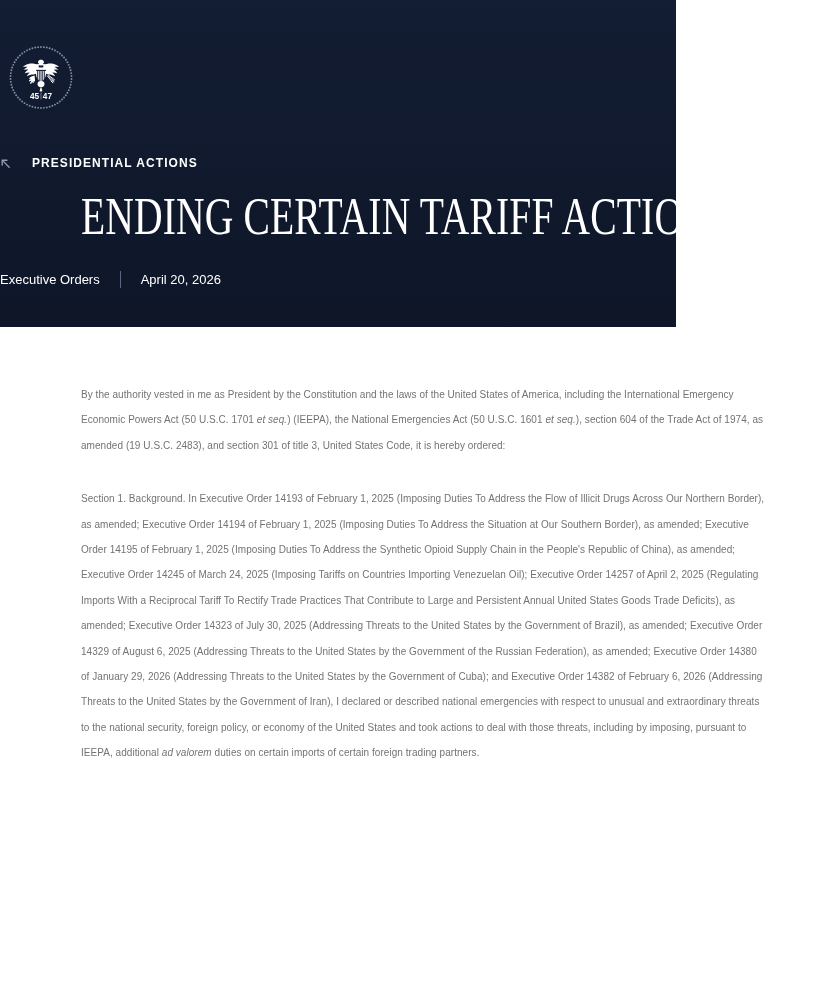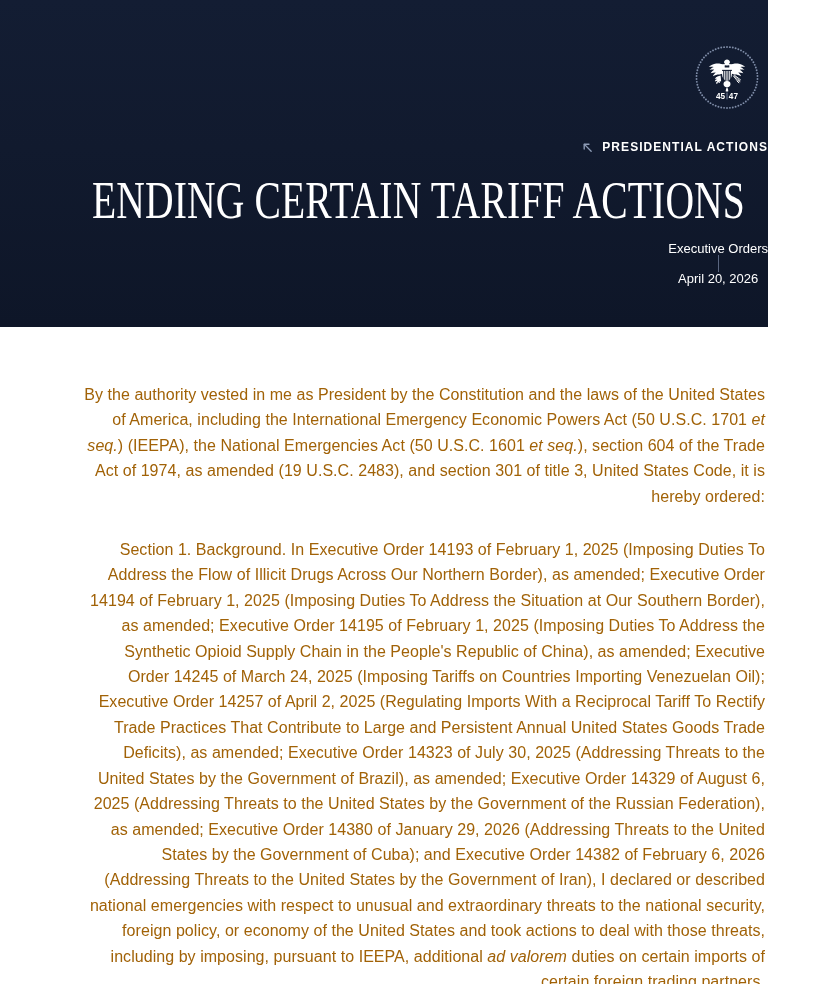--- a/index.html
+++ b/index.html
@@ -12,47 +12,47 @@
   }
 
   body {
     font-family: "Liberation Sans", sans-serif;
     -webkit-font-smoothing: antialiased;
   }
 
   
   .hero {
     position: relative;
-    width: 768px;
+    width: 676px;
     height: 327px;
     background: #111a2e;
     background-image: linear-gradient(180deg, #131d33 0%, #111a2e 45%, #0e1628 100%);
     display: flex;
     flex-direction: column;
-    align-items: flex-end;
+    align-items: flex-start;
     overflow: hidden;
   }
 
   
   .seal-wrap {
     margin-top: 39px;
     width: 82px;
     height: 82px;
     display: flex;
     align-items: center;
     justify-content: center;
   }
   .seal-wrap svg { display: block; }
 
   
   .eyebrow {
-    margin-top: 18px;
+    margin-top: 34px;
     display: flex;
     align-items: center;
-    gap: 9px;
+    gap: 21px;
     height: 16px;
   }
   .eyebrow-arrow {
     display: block;
     width: 11px;
     height: 11px;
     color: #8d9bb5;
     flex: none;
   }
   .eyebrow-label {
@@ -80,21 +80,20 @@
     white-space: nowrap;
   }
 
   
   .hero-meta {
     margin-top: 27px;
     display: flex;
     align-items: center;
     justify-content: center;
     height: 18px;
-    flex-direction: column;
   }
   .hero-meta .meta-item {
     color: #ffffff;
     font-size: 13px;
     line-height: 1;
     white-space: nowrap;
   }
   .hero-meta .meta-divider {
     width: 1px;
     height: 17px;
@@ -103,26 +102,25 @@
     flex: none;
   }
 
   
   .doc {
     width: 832px;
     padding: 0 67px 0 81px;
   }
 
   .doc p {
-    color: #a16207;
-    font-size: 16px;
+    color: #737373;
+    font-size: 10px;
     line-height: 25.4px;
     letter-spacing: 0.05px;
     margin-top: 0;
-    text-align: right;
   }
   .doc p.p-first { padding-top: 55px; }
   .doc p.p-next  { padding-top: 28px; }
 
   .doc em { font-style: italic; }
   .doc .section-head {
     text-underline-offset: 2px;
   }
 </style>
 </head>

